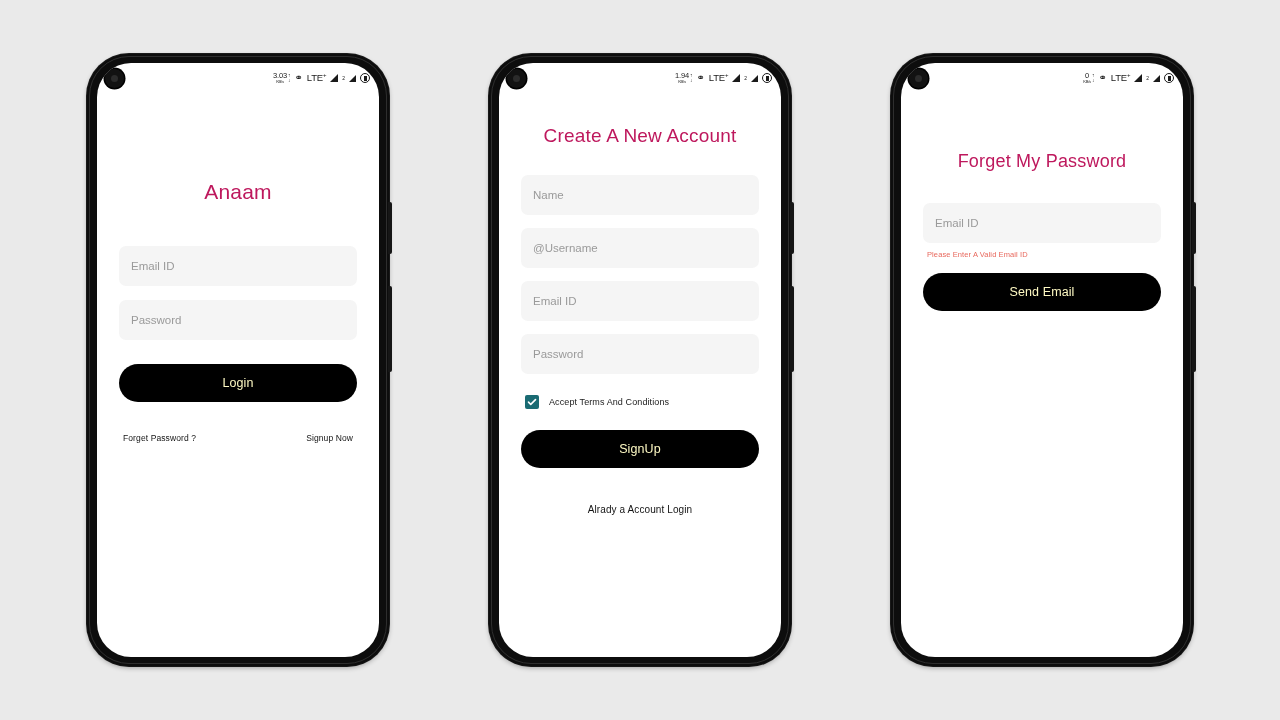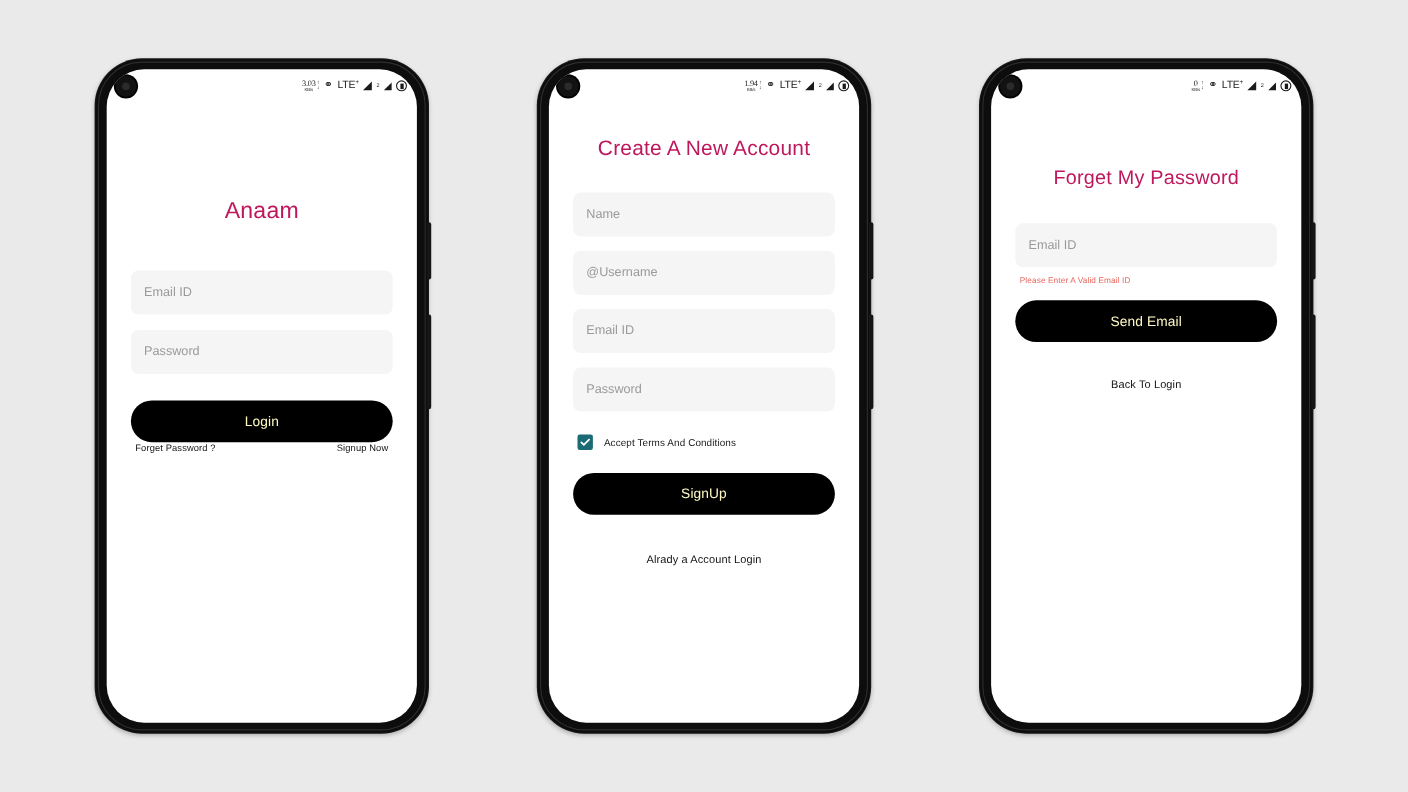--- a/index.html
+++ b/index.html
@@ -115,21 +115,21 @@
     display: flex;
     align-items: center;
     gap: 1px;
   }
   .netspeed .sp {
     display: flex;
     flex-direction: column;
     align-items: center;
     line-height: 1;
   }
-  .netspeed .sp .v { font-size: 7.5px; letter-spacing: -0.2px; font-family: Liberation Serif, serif; }
+  .netspeed .sp .v { font-size: 7.5px; letter-spacing: -0.2px; }
   .netspeed .sp .u { font-size: 4px; letter-spacing: -0.2px; margin-top: 0.5px; }
   .netspeed .arrows {
     display: flex;
     flex-direction: column;
     font-size: 5px;
     line-height: 1;
   }
 
   .lte { font-size: 9.5px; letter-spacing: -0.2px; }
   .lte sup { font-size: 6px; }
@@ -219,21 +219,21 @@
     color: #e8695e;
     letter-spacing: 0.1px;
     padding-left: 4px;
   }
 
   
   .s-login .title { font-size: 21px; margin-top: 87px; }
   .s-login .f1 { margin-top: 42px; }
   .s-login .f2 { margin-top: 14px; }
   .s-login .cta-wrap { margin-top: 24px; }
-  .s-login .linkrow { padding: 0 4px; }
+  .s-login .linkrow { margin-top: 31px; padding: 0 4px; }
 
   
   .s-signup .title { font-size: 19px; margin-top: 32px; }
   .s-signup .flist { margin-top: 28px; display: flex; flex-direction: column; gap: 13px; }
   .s-signup .terms {
     display: flex;
     align-items: center;
     gap: 10px;
     margin-top: 21px;
     padding-left: 4px;
@@ -398,21 +398,18 @@
         </div>
       </div>
 
       <div class="content s-forgot">
         <div class="title">Forget My Password</div>
         <div class="field f1">Email ID</div>
         <div class="errmsg">Please Enter A Valid Email ID</div>
         <div class="cta-wrap">
           <button class="cta">Send Email</button>
         </div>
-        <div class="bottom-link">
-          <span class="link big">Back To Login</span>
-        </div>
       </div>
 
     </div>
   </div>
 
 </div>
 
 </body></html>

